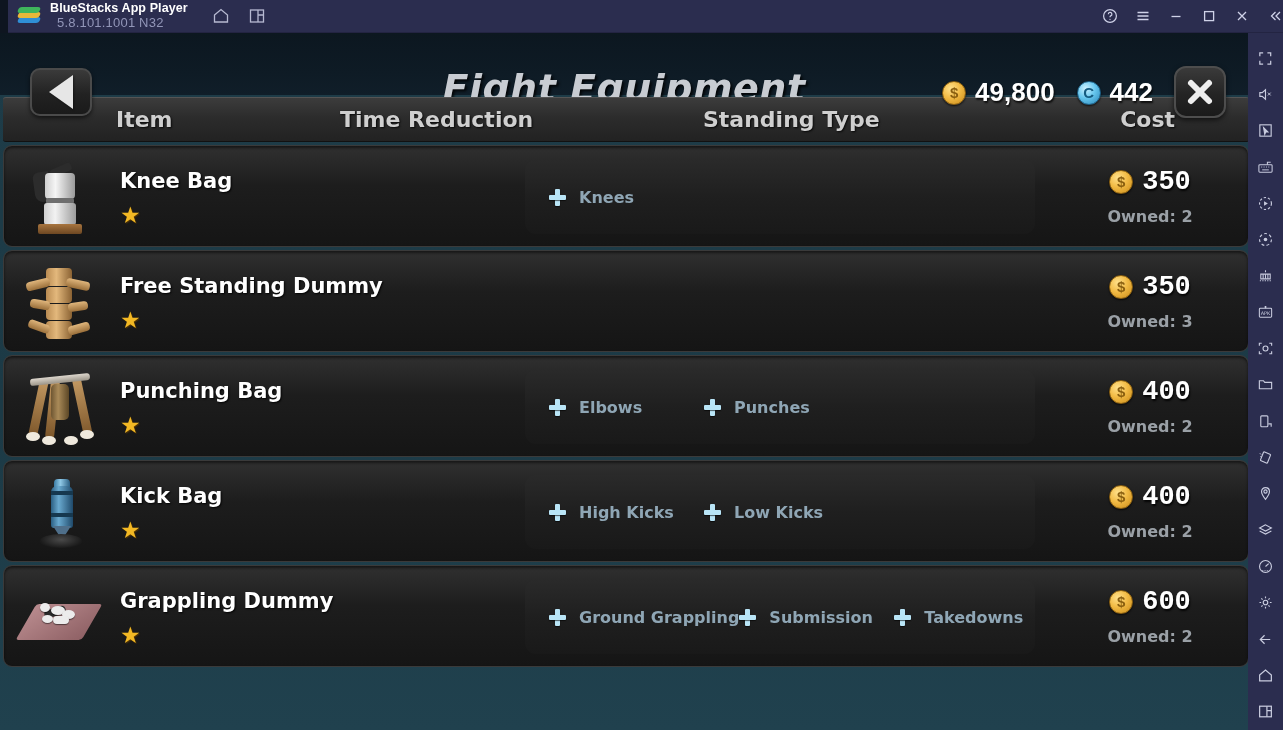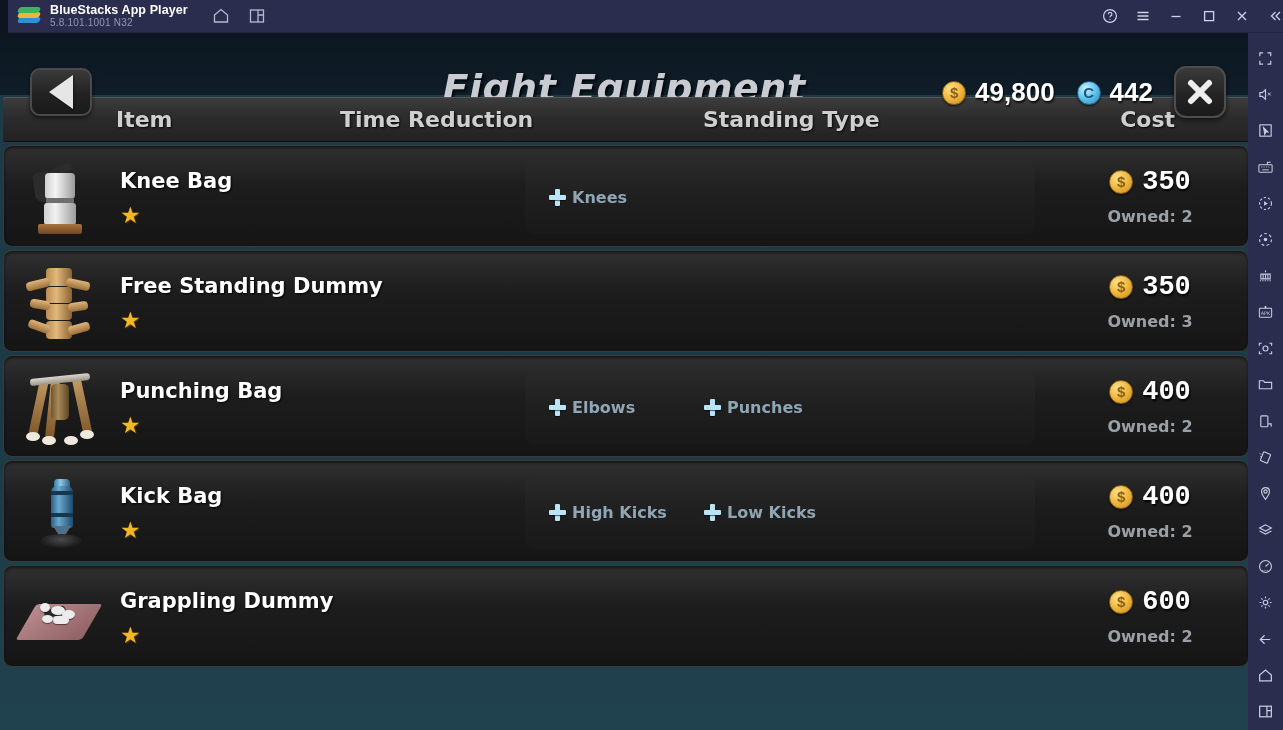--- a/index.html
+++ b/index.html
@@ -21,21 +21,21 @@
   .bs-logo {
     width: 22px; height: 22px; margin-left: 10px; margin-right: 10px;
     position: relative; flex: none;
   }
   .bs-logo i { position: absolute; left: 0; border-radius: 3px; display: block; }
   .bs-logo i.l1 { top: 12px; width: 22px; height: 6px; background: #2f8fd6; transform: skewX(-20deg); }
   .bs-logo i.l2 { top: 7px;  width: 22px; height: 6px; background: #e8b83a; transform: skewX(-20deg); }
   .bs-logo i.l3 { top: 2px;  width: 22px; height: 6px; background: #3fb45c; transform: skewX(-20deg); }
   .bs-titletext { display: flex; flex-direction: column; justify-content: center; line-height: 1.05; }
   .bs-appname { color: #ffffff; font-size: 12.5px; font-weight: bold; letter-spacing: .1px; }
-  .bs-version { color: #9296b8; font-size: 10px; letter-spacing: .2px; margin-top: 1px; }
+  .bs-version { color: #9296b8; font-size: 13px; letter-spacing: .2px; margin-top: 1px; margin-left: 7px; }
   .bs-tb-icons { display: flex; align-items: center; gap: 18px; margin-left: 24px; }
   .bs-tb-icons .tbi { width: 18px; height: 18px; opacity: .85; cursor: pointer; }
   .bs-right-ctrls {
     margin-left: auto; display: flex; align-items: center; gap: 0;
     height: 33px;
   }
   .bs-right-ctrls .wc {
     width: 33px; height: 33px; display: flex; align-items: center; justify-content: center;
     cursor: pointer;
   }
@@ -159,21 +159,21 @@
     color: #f2b824; font-size: 23px; line-height: 1;
     text-shadow: 1px 1px 1px rgba(90,55,0,.9);
   }
 
   .train-panel {
     position: absolute; left: 521px; top: 14px; width: 510px; height: 74px;
     background: linear-gradient(180deg,#2a2a2a 0%, #1f1f1f 50%, #191919 100%);
     border-radius: 11px;
     display: flex; align-items: center; padding-left: 24px;
   }
-  .tag { display: flex; align-items: center; gap: 6px; text-align: center; }
+  .tag { display: flex; align-items: center; gap: 13px; text-align: center; }
   .tag .plus { width: 17px; height: 17px; position: relative; flex: none; }
   .tag .plus::before, .tag .plus::after {
     content: ""; position: absolute; background: #b9e5f7; border-radius: 1px;
     box-shadow: 0 1px 1px rgba(0,0,0,.6);
   }
   .tag .plus::before { left: 6px; top: 0; width: 5px; height: 17px; }
   .tag .plus::after  { left: 0; top: 6px; width: 17px; height: 5px; }
   .tag .lbl {
     color: #8fa6b5; font-size: 16px; font-weight: bold;
     font-family: "DejaVu Sans", sans-serif;
@@ -595,20 +595,34 @@
               <span class="gm-fig" style="left:22px;bottom:33px;width:11px;height:8px;"></span>
             </div>
           </div>
           <div class="item-meta">
             <span class="item-name">Grappling Dummy</span>
             <span class="stars">
               <span class="star">★</span>
             </span>
           </div>
         </div>
+        <div class="train-panel">
+          <span class="tag" style="min-width:164px;">
+            <span class="plus"></span>
+            <span class="lbl">Ground Grappling</span>
+          </span>
+          <span class="tag" style="min-width:155px;">
+            <span class="plus"></span>
+            <span class="lbl">Submission</span>
+          </span>
+          <span class="tag">
+            <span class="plus"></span>
+            <span class="lbl">Takedowns</span>
+          </span>
+        </div>
         <div class="cell-cost">
           <span class="cost-line">
             <span class="coin-gold">$</span>
             <span class="cost-val">600</span>
           </span>
           <span class="owned">Owned: 2</span>
         </div>
       </div>
 
     </div>

